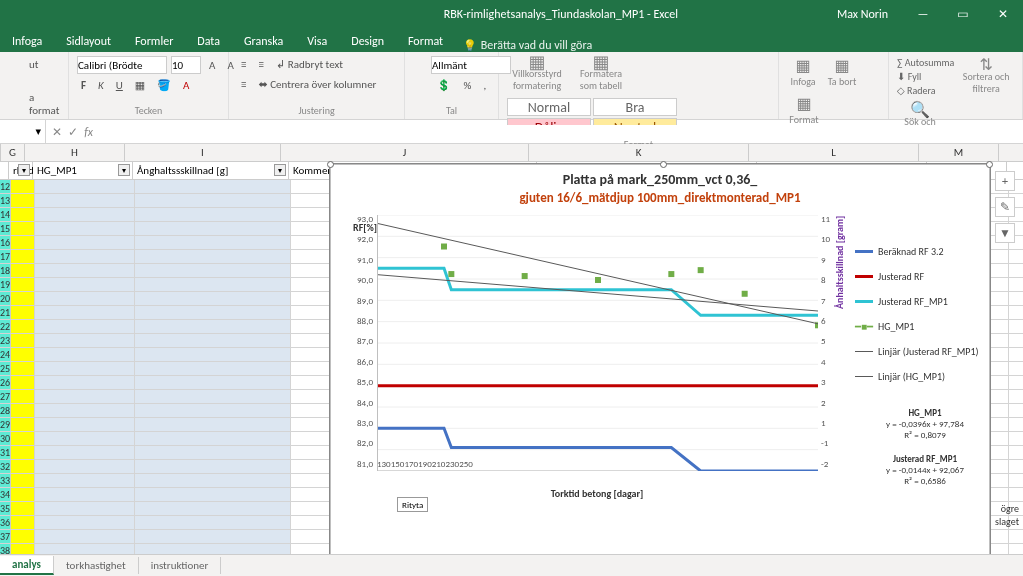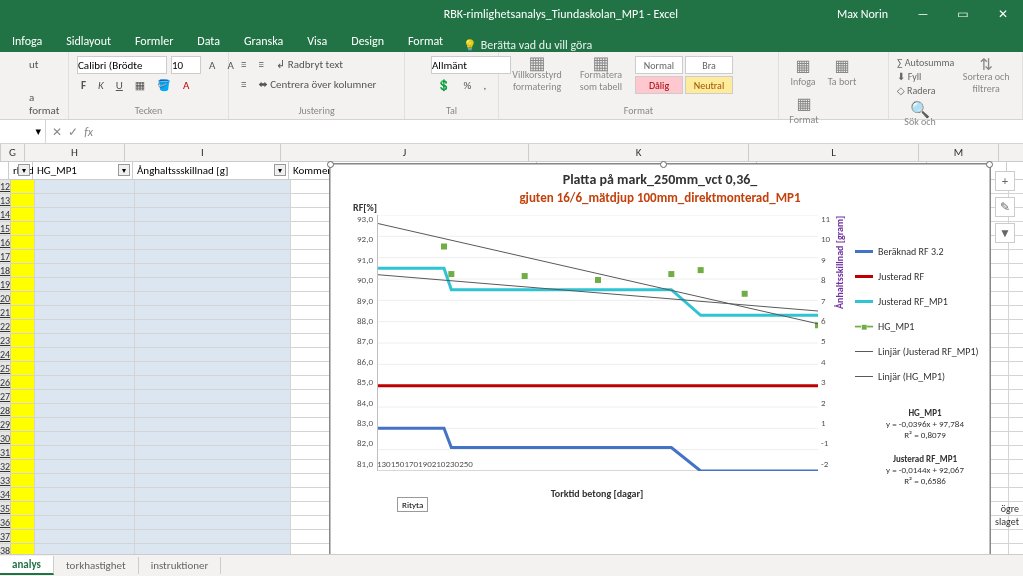--- a/index.html
+++ b/index.html
@@ -24,40 +24,40 @@
 .ribbon .group { border-right: 1px solid #e0e0e0; padding: 4px 8px 2px 8px; display: flex; flex-direction: column; justify-content: space-between; }
 .ribbon .group-label { text-align: center; font-size: 10px; color: #888; margin-top: 2px; }
 .ribbon .ctrls { display: flex; gap: 6px; align-items: center; flex-wrap: wrap; }
 .ribbon select, .ribbon input { font-size: 11px; border: 1px solid #ccc; background: #fff; }
 .ribbon .btn { padding: 2px 4px; cursor: pointer; color: #555; }
 .ribbon .font-row { display: flex; gap: 4px; align-items: center; }
 .ribbon .font-name { width: 90px; height: 18px; }
 .ribbon .font-size { width: 30px; height: 18px; }
 .ribbon .big-btn { width: 36px; text-align: center; font-size: 18px; color: #888; }
 .ribbon .styles-box { display: flex; gap: 2px; }
-.ribbon .style-cell { width: 48px; height: 18px; border: 1px solid #ccc; font-size: 10px; display: flex; align-items: center; justify-content: center; background: #fff; }
+.ribbon .style-cell { width: 84px; height: 18px; border: 1px solid #ccc; font-size: 14px; display: flex; align-items: center; justify-content: center; background: #fff; }
 .ribbon .style-cell.bad { background: #ffc7ce; color: #9c0006; }
 .ribbon .style-cell.neutral { background: #ffeb9c; color: #9c5700; }
 
 
 .formula-bar { height: 24px; border-bottom: 1px solid #d4d4d4; display: flex; align-items: center; background: #fff; }
 .formula-bar .name-box { width: 46px; border-right: 1px solid #d4d4d4; height: 100%; display: flex; align-items: center; padding: 0 4px; font-size: 11px; }
 .formula-bar .fx-btns { display: flex; gap: 6px; padding: 0 6px; color: #888; font-size: 12px; }
 .formula-bar .fx-input { flex: 1; border: none; outline: none; font-size: 11px; padding: 0 4px; }
 
 
 .grid-area { position: relative; height: calc(100% - 28px - 24px - 68px - 24px - 22px); overflow: hidden; background: #fff; }
 .col-headers { display: flex; height: 18px; background: #f3f2f1; border-bottom: 1px solid #ccc; font-size: 11px; color: #333; }
 .col-headers .ch { border-right: 1px solid #ccc; display: flex; align-items: center; justify-content: center; }
 .filter-row { display: flex; height: 18px; border-bottom: 1px solid #ccc; font-size: 11px; }
 .filter-row .fc { border-right: 1px solid #ccc; display: flex; align-items: center; padding: 0 4px; position: relative; background: #fff; }
 .filter-row .fc .drop { position: absolute; right: 2px; top: 2px; width: 12px; height: 12px; border: 1px solid #999; background: #f0f0f0; font-size: 8px; display: flex; align-items: center; justify-content: center; }
 .rows { position: relative; }
 .row { display: flex; height: 14px; border-bottom: 1px solid #d4d4d4; }
-.row .rh { border-right: 1px solid #ccc; background: #e5e5e5; font-size: 10px; display: flex; align-items: center; justify-content: center; color: #333; text-decoration: underline; }
+.row .rh { border-right: 1px solid #ccc; background: #5eead4; font-size: 10px; display: flex; align-items: center; justify-content: center; color: #333; }
 .row .cell { border-right: 1px solid #d4d4d4; }
 .row .c-yellow { background: #ffff00; }
 .row .c-blue { background: #dce6f1; }
 
 
 .w-rh { width: 26px; }
 .w-g { width: 24px; flex-shrink: 0; }
 .w-h { width: 100px; flex-shrink: 0; }
 .w-i { width: 156px; flex-shrink: 0; }
 .w-j { width: 248px; flex-shrink: 0; }
@@ -66,21 +66,21 @@
 .w-m { width: 80px; flex-shrink: 0; }
 .w-n { width: 80px; flex-shrink: 0; }
 
 
 .chart-wrap { position: absolute; left: 330px; top: 20px; width: 660px; height: 400px; background: #fff; border: 1px solid #bfbfbf; }
 .chart-wrap.selected { outline: 1px solid #888; }
 .chart-handle { position: absolute; width: 7px; height: 7px; background: #fff; border: 1px solid #666; border-radius: 50%; }
 .chart-title { text-align: center; font-weight: bold; font-size: 14px; padding: 6px 10px 2px 10px; color: #333; }
 .chart-sub { text-align: center; font-weight: bold; font-size: 13px; color: #c2410c; }
 .chart-body { position: relative; height: 310px; margin: 4px 8px 0 8px; }
-.y-label-l { font-size: 10px; font-weight: bold; color: #333; }
+.y-label-l { font-size: 10px; font-weight: bold; color: #333; margin-top: 20px; }
 .plot { position: absolute; left: 38px; top: 6px; width: 440px; height: 256px; border-left: 1px solid #bfbfbf; border-bottom: 1px solid #bfbfbf; }
 .x-ticks { position: absolute; left: 38px; top: 249px; width: 440px; display: flex; justify-content: flex-start; font-size: 9px; color: #555; }
 .y-ticks-l { position: absolute; left: 6px; top: 4px; height: 256px; display: flex; flex-direction: column; justify-content: space-between; font-size: 9px; color: #555; align-items: flex-end; width: 28px; }
 .y-ticks-r { position: absolute; left: 482px; top: 4px; height: 256px; display: flex; flex-direction: column; justify-content: space-between; font-size: 9px; color: #555; }
 .x-label { position: absolute; left: 38px; top: 278px; width: 440px; text-align: center; font-weight: bold; font-size: 10px; color: #333; }
 .y2-label { position: absolute; left: 494px; top: 100px; transform: rotate(-90deg); transform-origin: left top; font-weight: bold; font-size: 10px; color: #7030a0; }
 .legend { position: absolute; left: 516px; top: 36px; width: 140px; font-size: 10px; color: #333; }
 .legend .li { display: flex; align-items: center; gap: 5px; margin-bottom: 12px; }
 .legend .sw { width: 18px; height: 0; border-top-width: 3px; border-top-style: solid; }
 .eq-block { position: absolute; left: 516px; width: 140px; font-size: 9px; text-align: center; color: #333; }

